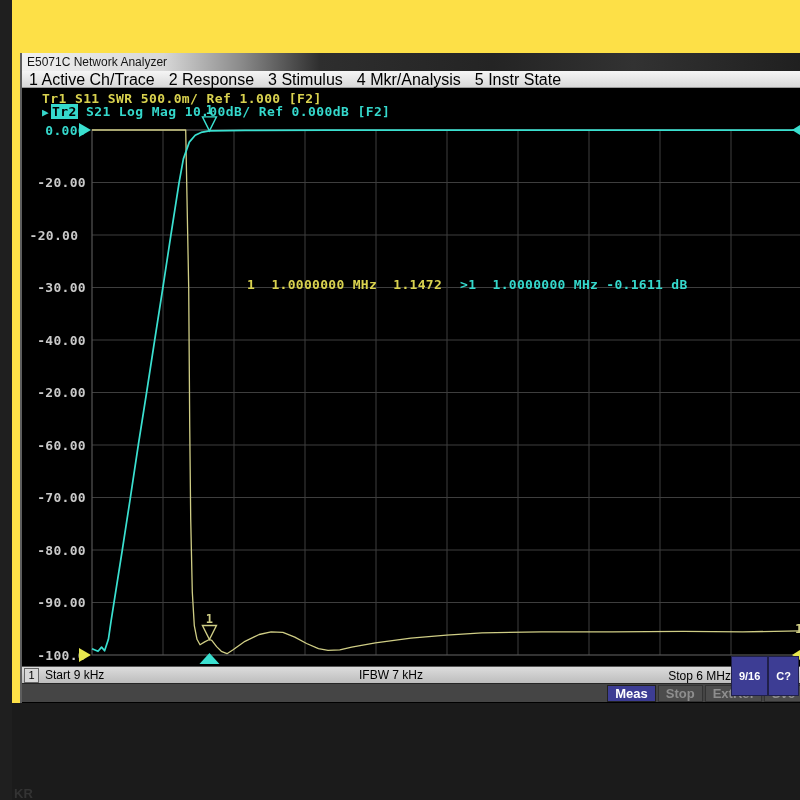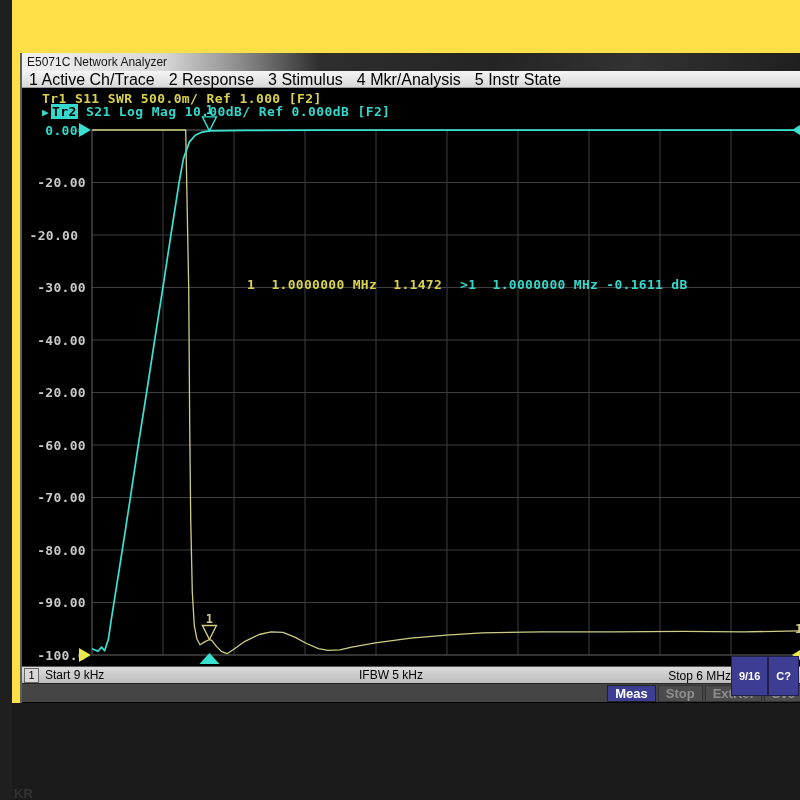--- a/index.html
+++ b/index.html
@@ -121,21 +121,21 @@
           <polygon points="713,517 713,533 700,525" fill="#e8e84f"></polygon>
           <text x="703" y="503" font-size="13" fill="#cfcd85">1</text>
         </svg>
 
       <div class="mkread"><span class="m1">1  1.0000000 MHz  1.1472</span><span class="m2">&gt;1  1.0000000 MHz -0.1611 dB</span></div>
     </div>
 
     <div class="statusbar">
       <span class="chbox">1</span>
       <span class="start">Start 9 kHz</span>
-      <span class="ifbw">IFBW 5 kHz</span>
+      <span class="ifbw">IFBW 7 kHz</span>
       <span class="rgrp">
         <span>Stop 6 MHz</span>
         <span class="badge">9/16</span>
         <span class="badge">C?</span>
         <span class="alert">!</span>
       </span>
     </div>
 
     <div class="bottombar">
         <div class="bbtn active">Meas</div>

